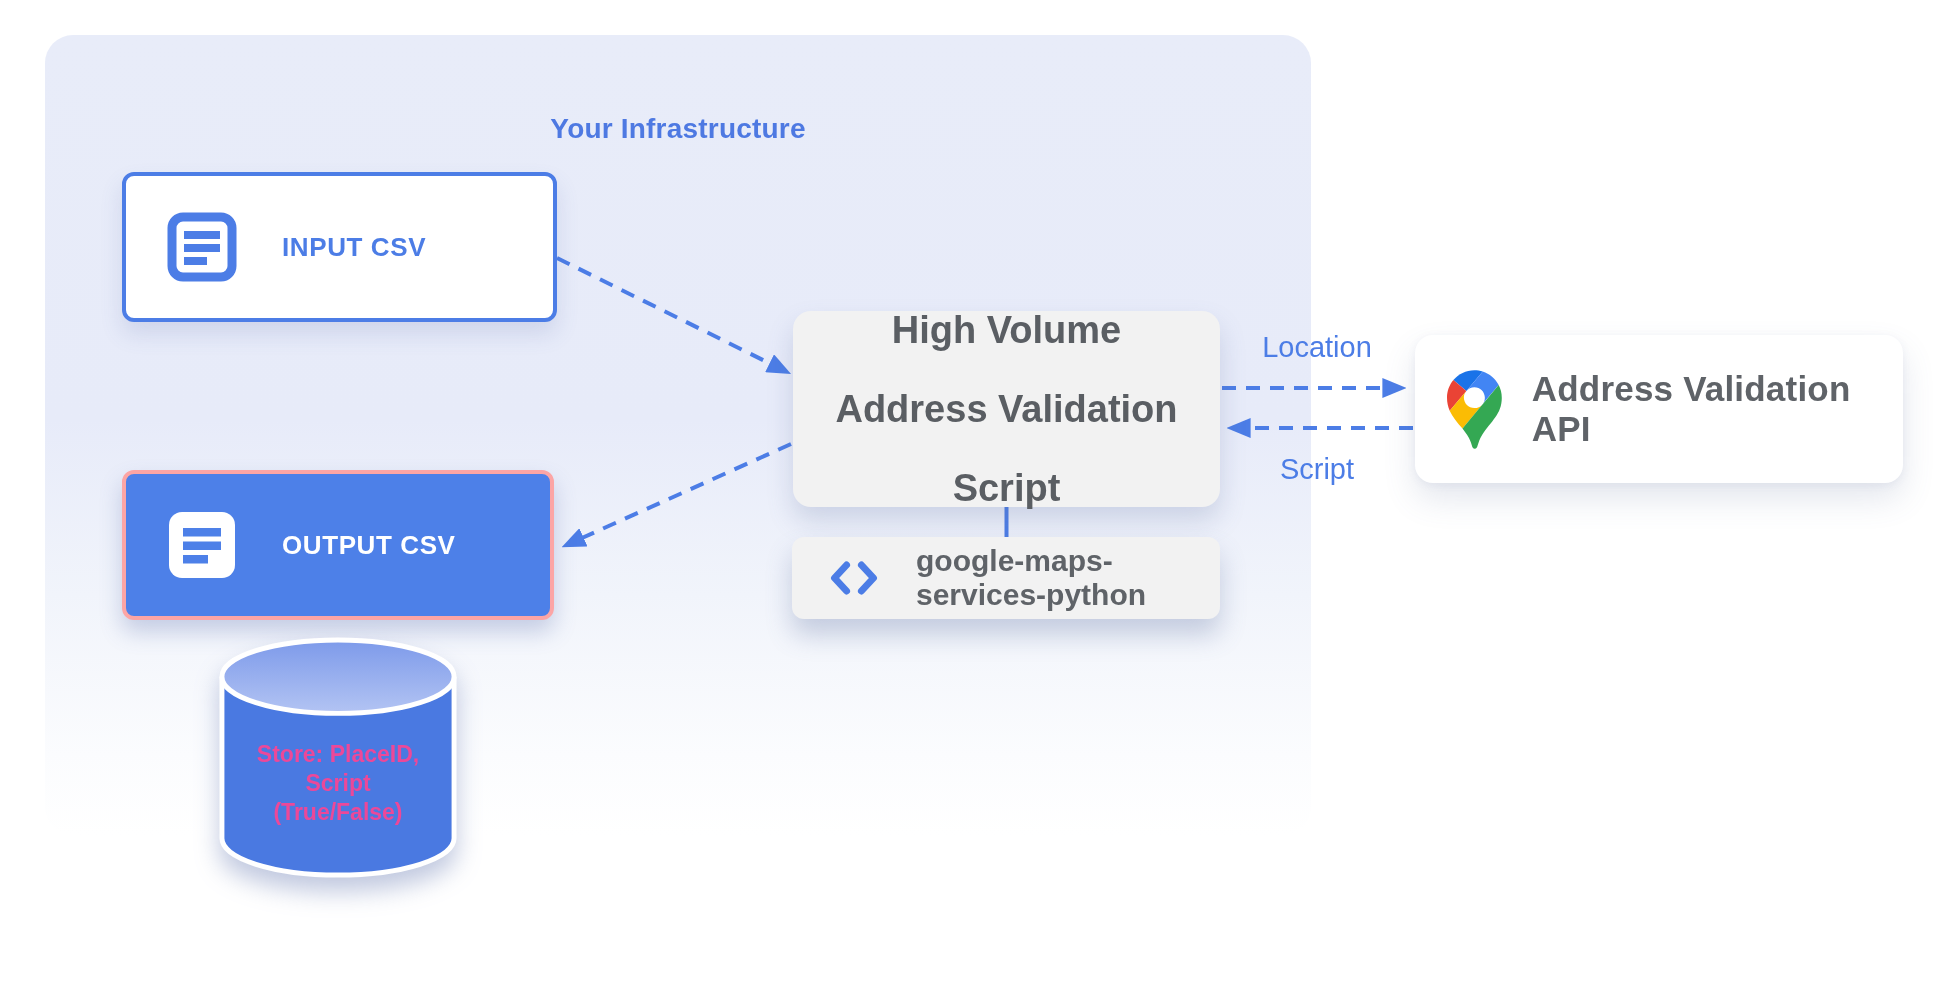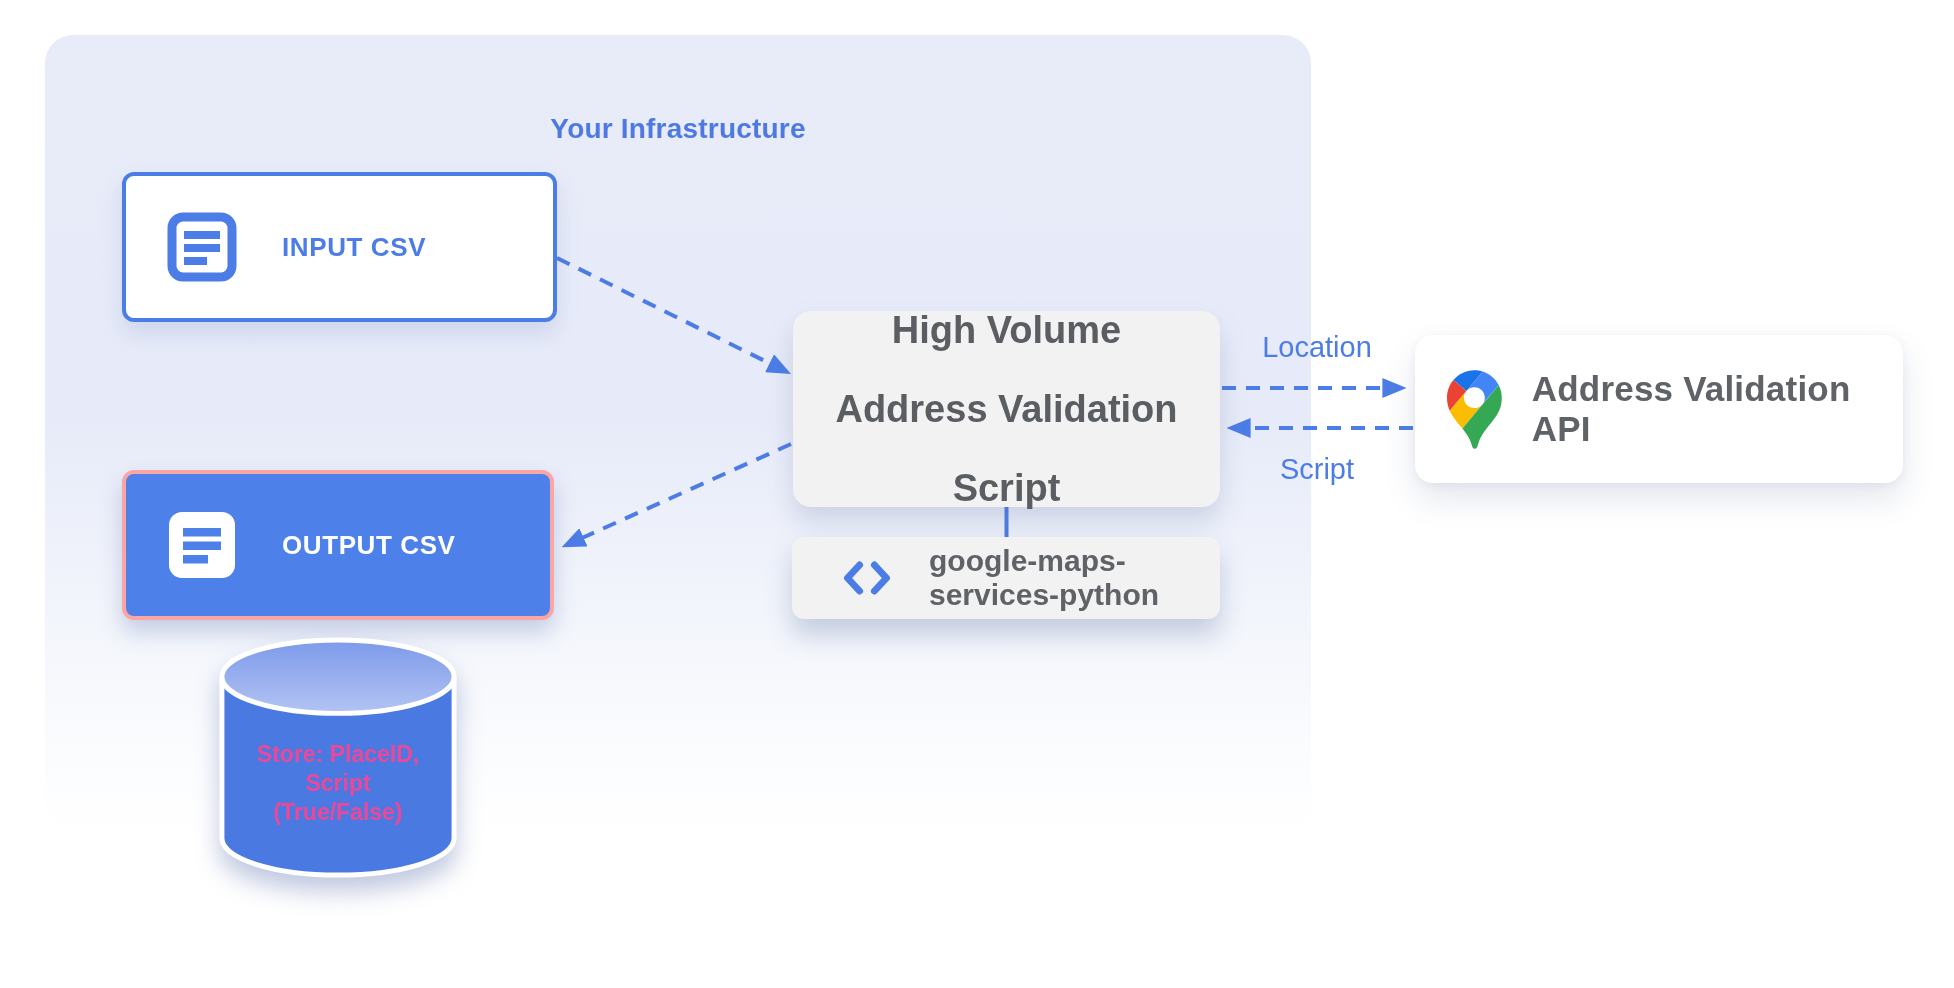--- a/index.html
+++ b/index.html
@@ -43,21 +43,21 @@
   .script-box{
     left:793px;top:311px;width:427px;height:196px;border-radius:18px;
     background:#F2F2F2;flex-direction:column;justify-content:center;
     box-shadow:0 14px 26px rgba(90,110,160,.22);
     gap:31px;
   }
   .script-box .line{font-size:38px;line-height:48px;font-weight:bold;color:#5A5E63;text-align:center;}
   
   .lib-box{
     left:792px;top:537px;width:428px;height:82px;border-radius:12px;
-    background:#F2F2F2;padding-left:49px;gap:36px;
+    background:#F2F2F2;padding-left:36px;gap:36px;
     box-shadow:0 16px 26px rgba(90,110,160,.30);
   }
   .lib-box .line{font-size:30px;line-height:34px;font-weight:bold;color:#5F6368;}
   
   .api-box{
     left:1415px;top:335px;width:488px;height:148px;border-radius:18px;
     background:#ffffff;padding-left:32px;gap:30px;
     box-shadow:0 16px 32px rgba(90,105,150,.16),0 2px 8px rgba(90,105,150,.08);
   }
   .api-box .label{font-size:35px;font-weight:bold;color:#5F6368;letter-spacing:.2px;}

